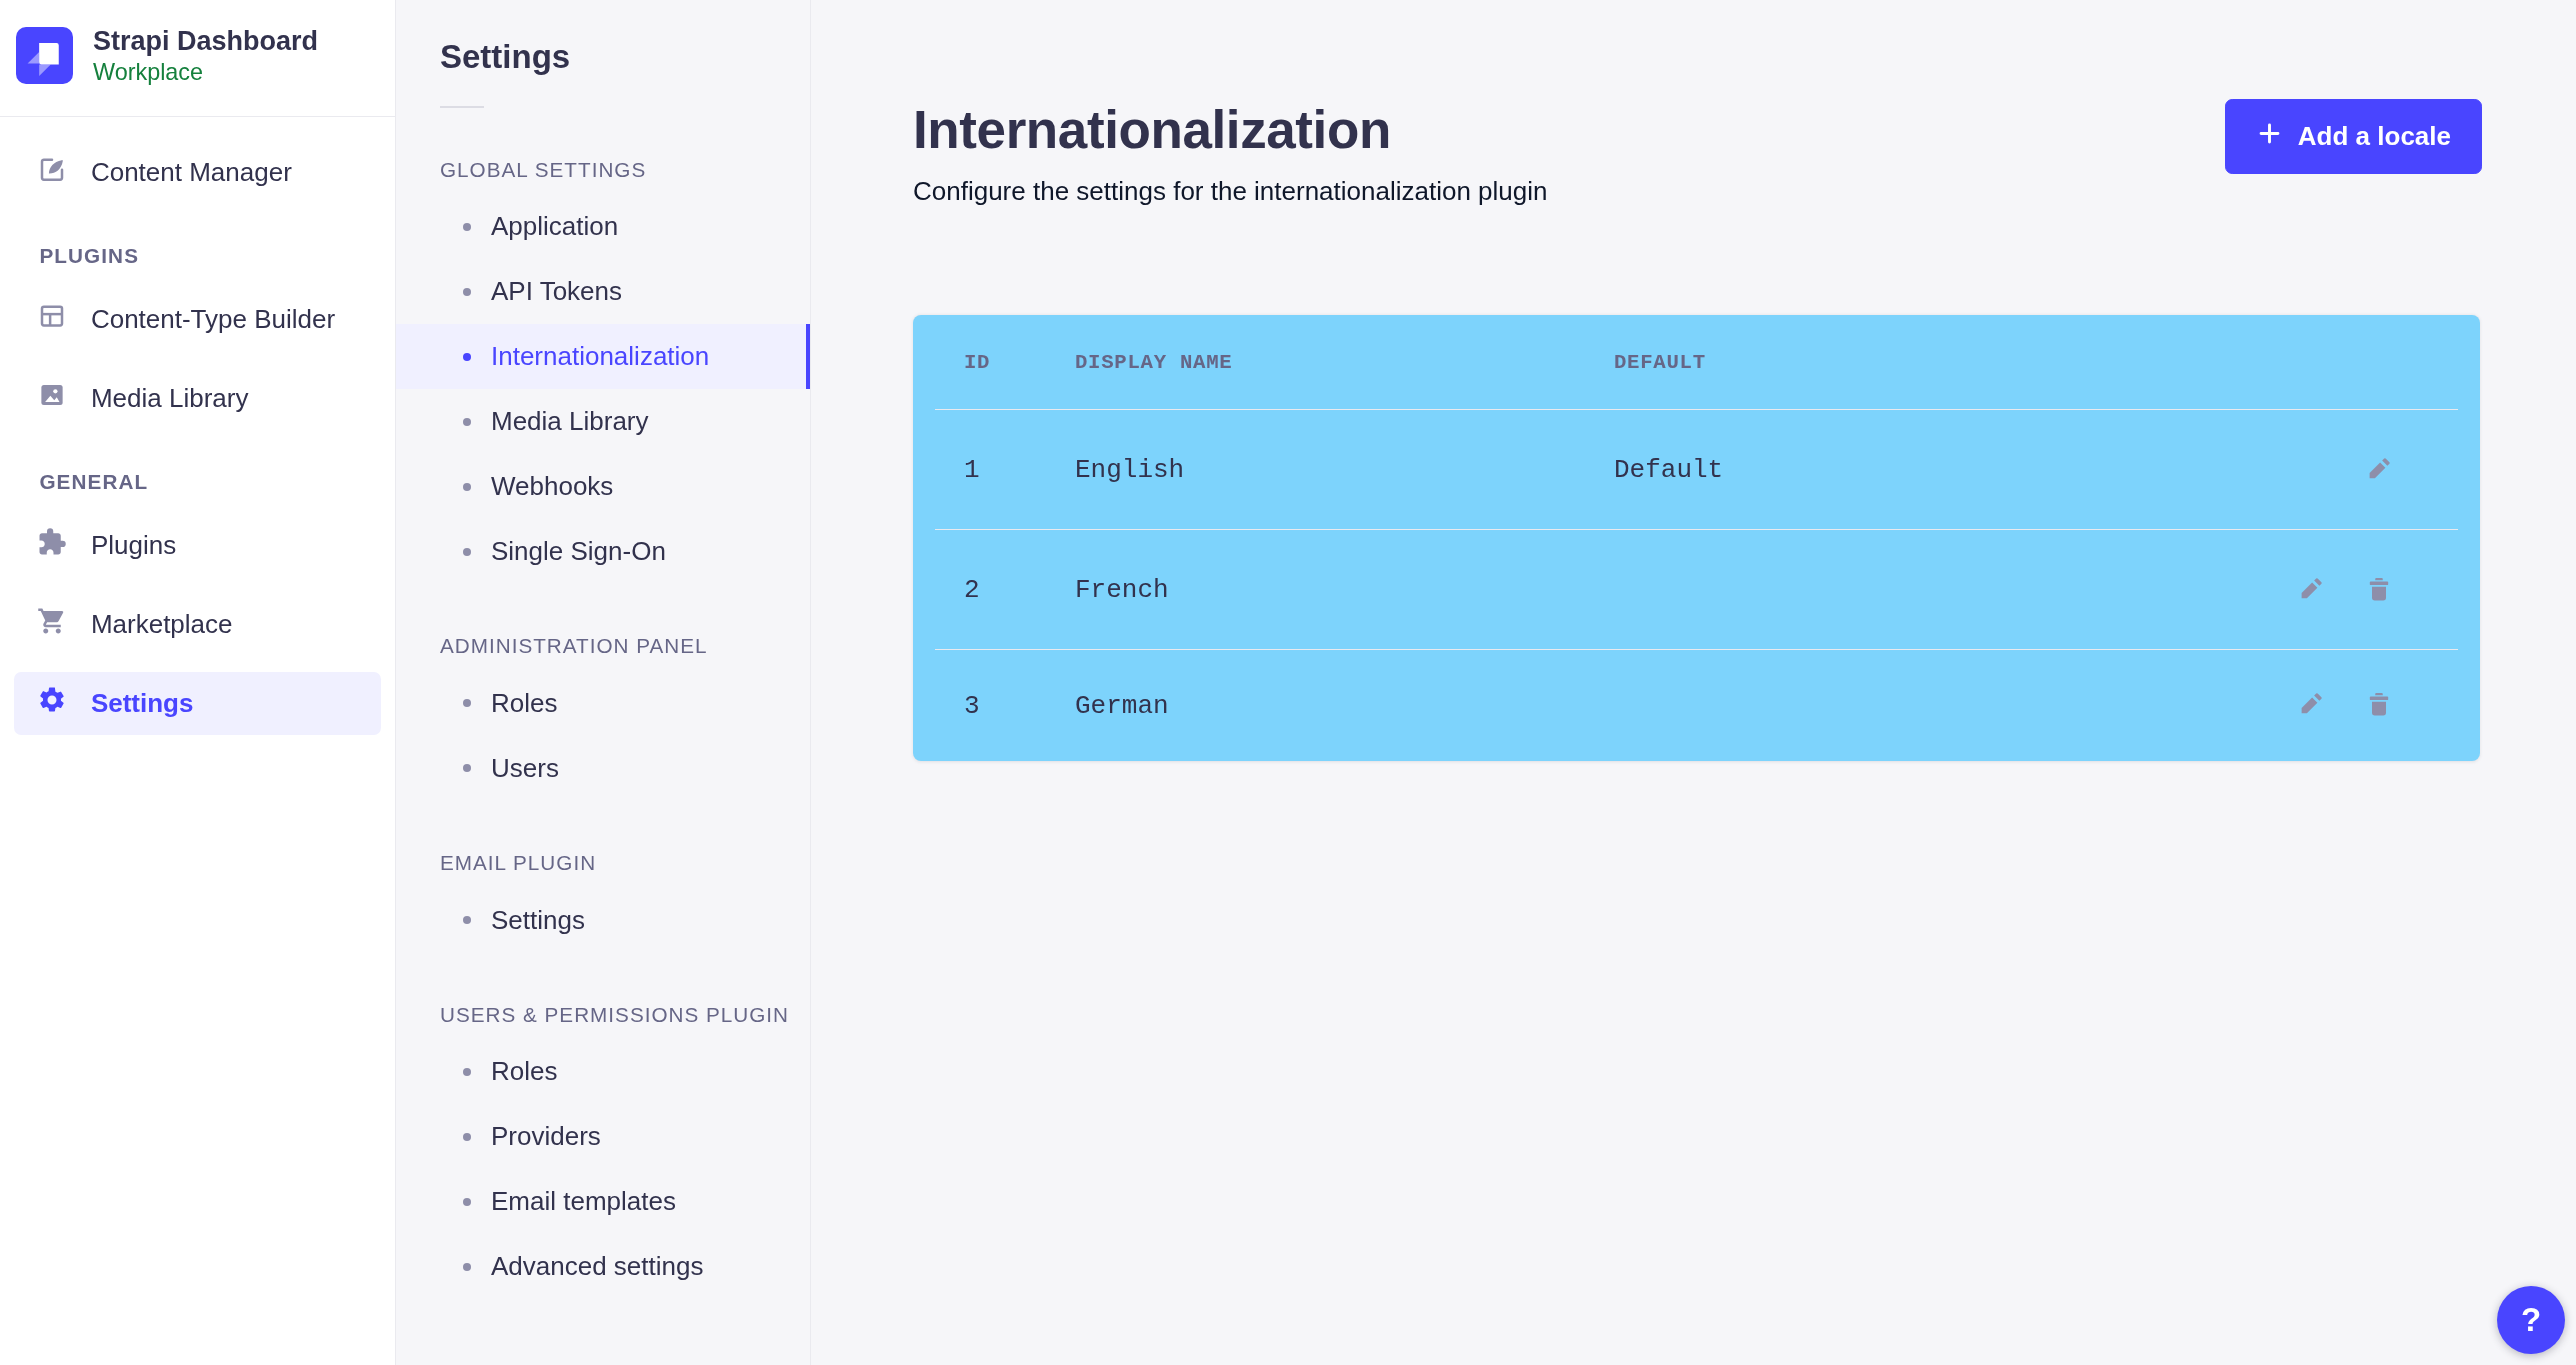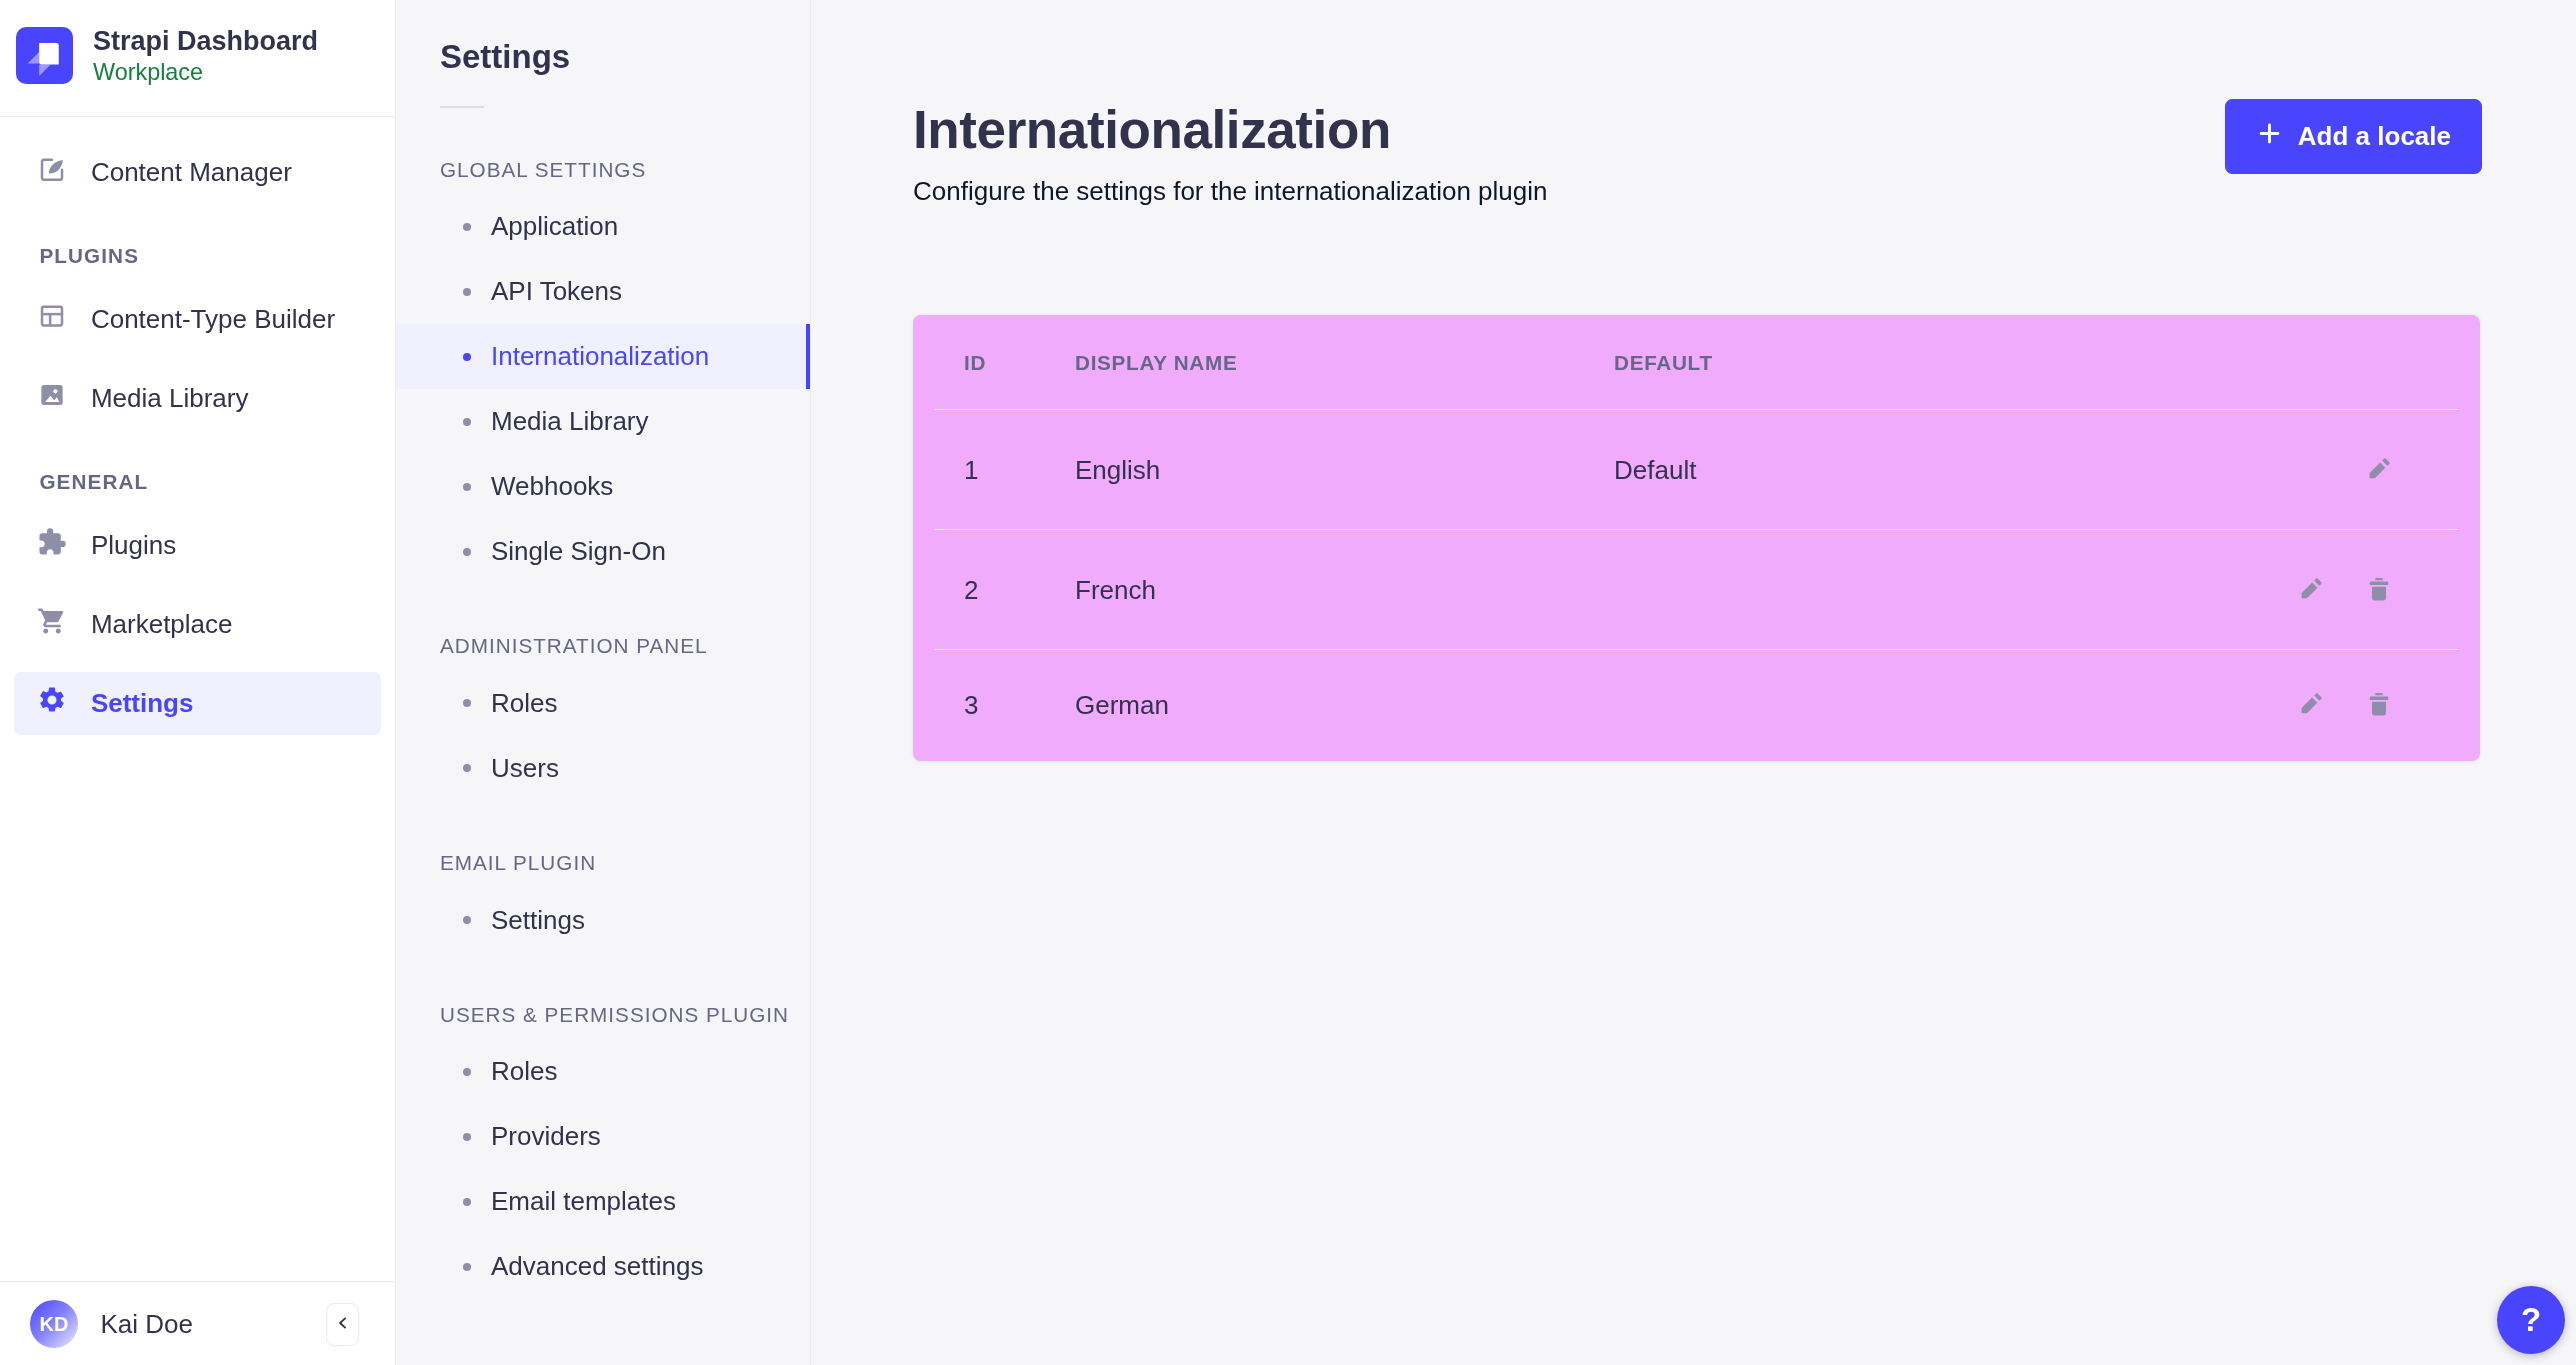--- a/index.html
+++ b/index.html
@@ -44,21 +44,21 @@
   .subnav-item.active::after { content:''; position:absolute; right:0; top:0; bottom:0; width:4.5px; background:#4945FF; }
 
   
   .main { flex:1; padding:99px 94px 0 102px; }
   .page-header { display:flex; justify-content:space-between; align-items:flex-start; }
   .page-title { font-size:53px; font-weight:bold; color:#32324D; letter-spacing:-0.4px; }
   .page-subtitle { font-size:26px; color:#0f172a; margin-top:16px; }
   .add-btn { display:flex; align-items:center; gap:15.3px; background:#4945FF; border:0.9px solid #4945FF; color:#FFFFFF; font-family:inherit; font-size:26px; font-weight:bold; border-radius:7.2px; height:75px; padding:0 30px; cursor:pointer; flex:none; }
   .add-btn svg { width:27px; height:27px; }
 
-  .card { margin-top:108px; width:1567px; background:#f0abfc; border-radius:8px; box-shadow:0 0.9px 3.6px rgba(33,33,52,0.1); }
+  .card { margin-top:108px; width:1567px; background:#7dd3fc; border-radius:8px; box-shadow:0 0.9px 3.6px rgba(33,33,52,0.1);font-family:Liberation Mono, monospace; }
   .trow { display:grid; grid-template-columns:111px 539px 1fr auto; align-items:center; padding:0 87px 0 51px; height:120px; position:relative; }
   .trow.thead { height:95px; }
   .trow.last { height:111px; }
   .trow:not(.last)::after { content:''; position:absolute; left:21.6px; right:21.6px; bottom:0; height:0.9px; background:#EAEAEF; }
   .th { font-size:20.7px; font-weight:bold; color:#666687; letter-spacing:0.7px; }
   .td { font-size:26px; color:#32324D; }
   .actions { display:flex; justify-content:flex-end; align-items:center; gap:40px; }
   .icon-btn { width:28px; height:28px; border:none; background:none; padding:0; cursor:pointer; display:flex; align-items:center; justify-content:center; }
   .icon-btn svg { width:28px; height:28px; }
 
@@ -140,33 +140,20 @@
     <div class="nav-item active">
       <span>
         <svg viewBox="0 0 24 24">
           <path fill="#4945FF" d="M19.14 12.94c.04-.3.06-.61.06-.94s-.02-.64-.07-.94l2.03-1.58a.5.5 0 0 0 .12-.64l-1.92-3.32a.5.5 0 0 0-.61-.22l-2.39.96c-.5-.38-1.03-.7-1.62-.94l-.36-2.54A.5.5 0 0 0 13.9 2h-3.8a.5.5 0 0 0-.49.42l-.36 2.54c-.59.24-1.13.57-1.62.94l-2.39-.96a.5.5 0 0 0-.61.22L2.71 8.48a.5.5 0 0 0 .12.64l2.03 1.58c-.05.3-.09.63-.09.94s.02.64.07.94l-2.03 1.58a.5.5 0 0 0-.12.64l1.92 3.32c.12.22.39.3.61.22l2.39-.96c.5.38 1.03.7 1.62.94l.36 2.54c.05.24.25.42.49.42h3.8c.24 0 .45-.18.49-.42l.36-2.54c.59-.24 1.13-.56 1.62-.94l2.39.96c.23.09.49 0 .61-.22l1.92-3.32a.5.5 0 0 0-.12-.64l-2.01-1.58zM12 15.6A3.6 3.6 0 1 1 12 8.4a3.6 3.6 0 0 1 0 7.2z"></path>
         </svg>
       </span>
       <span>Settings</span>
     </div>
   </nav>
 
-  <div class="sidebar-footer">
-    <div class="avatar">
-      <span>KD</span>
-    </div>
-    <span class="user-name">Kai Doe</span>
-    <button class="collapse-btn">
-      <span>
-        <svg viewBox="0 0 24 24" fill="none" stroke="#32324D" stroke-width="2.2" stroke-linecap="round" stroke-linejoin="round">
-          <polyline points="14.5,6.5 8.5,12 14.5,17.5"></polyline>
-        </svg>
-      </span>
-    </button>
-  </div>
 </aside>
 
 <aside class="subnav">
   <div class="subnav-title">Settings</div>
   <div class="subnav-hr"></div>
 
   <div class="subnav-label">GLOBAL SETTINGS</div>
   <div class="subnav-item">
     <span class="bullet"></span>
     <span>Application</span>

